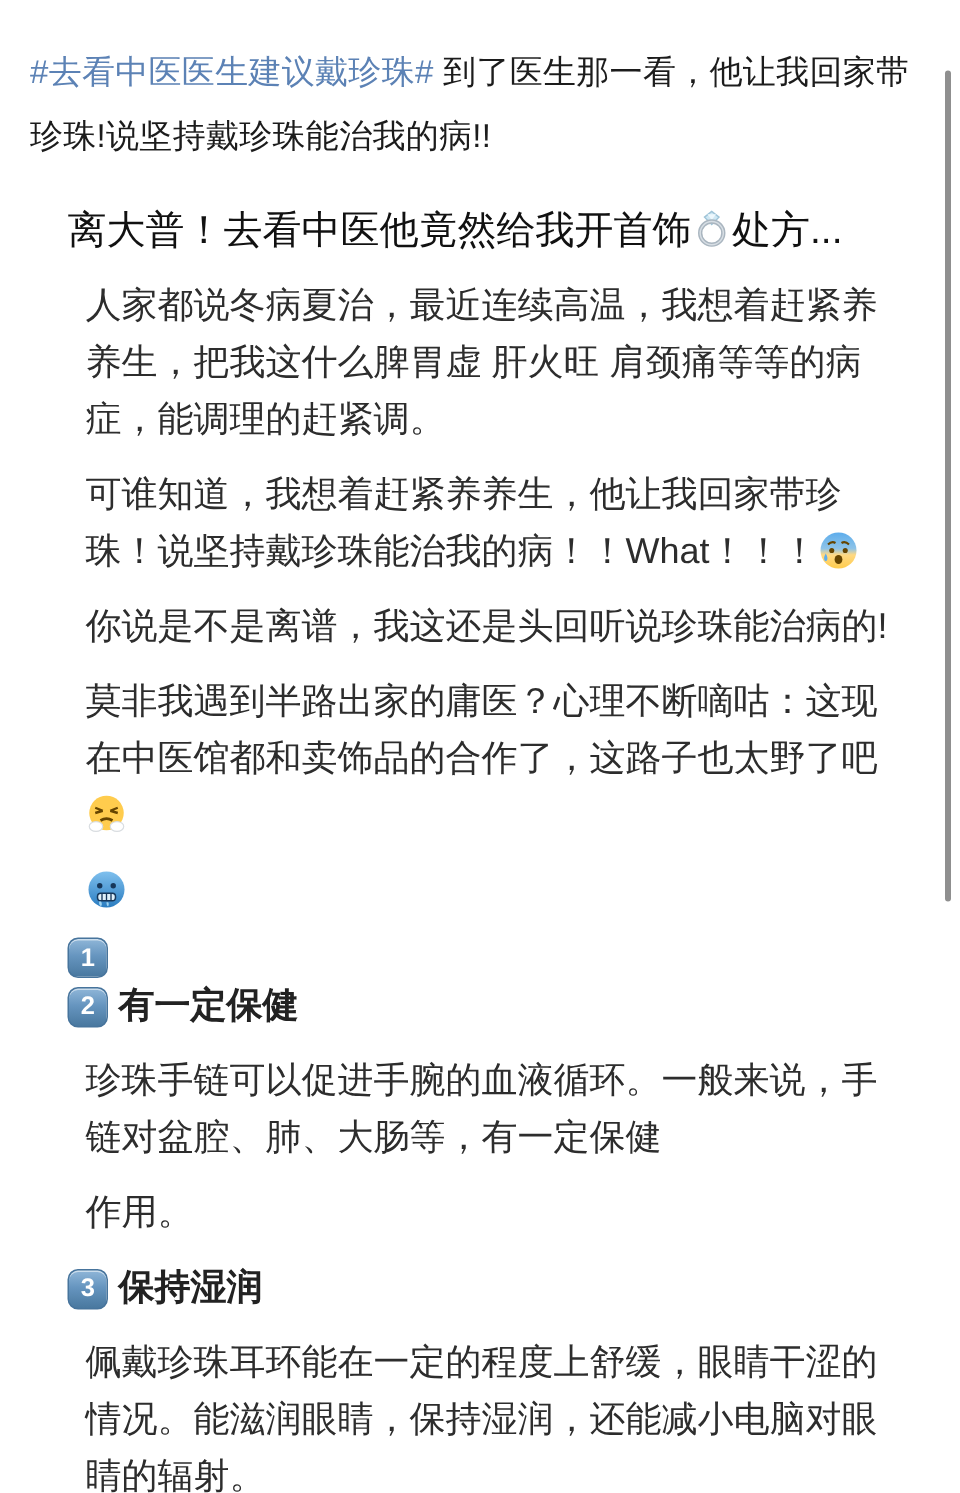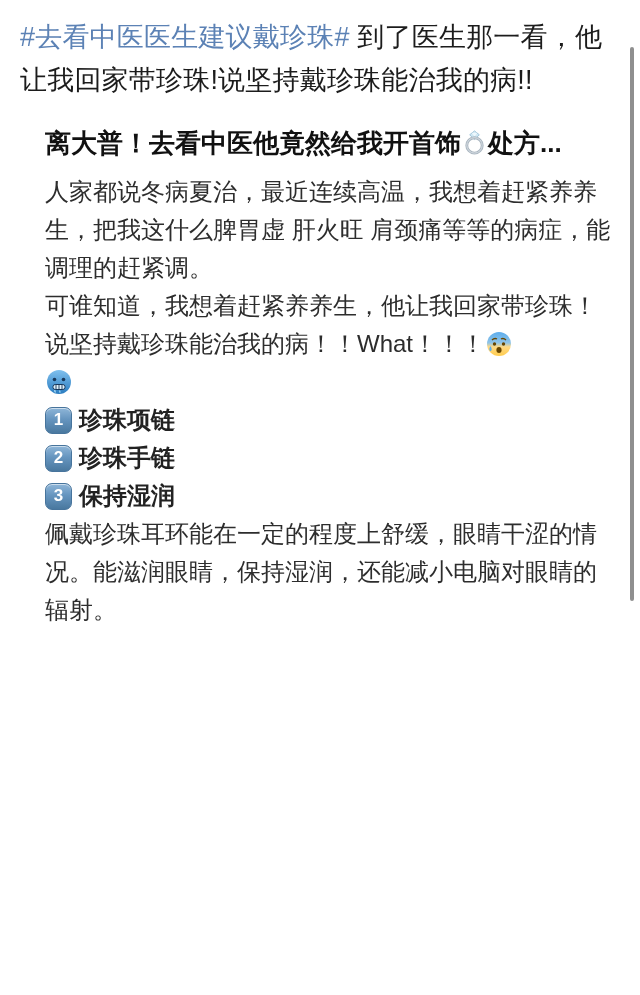--- a/index.html
+++ b/index.html
@@ -2,38 +2,38 @@
 <html><head>
 <meta charset="utf-8">
 <style>
   html,body{margin:0;padding:0;}
   body{
     width:640px;height:995px;overflow:hidden;background:#ffffff;
     font-family:"Liberation Sans","DejaVu Sans",sans-serif;
     position:relative;
   }
   .header{
-    padding:16px 18px 0 20px;
-    font-size:27px;line-height:43px;
+    padding:26px 18px 0 20px;
+    font-size:22px;line-height:43px;
     color:#1c1c1c;
     letter-spacing:0.2px;
   }
   .hashtag{color:#5c82b5;cursor:pointer;}
   .article{
     margin:21px 26px 0 45px;
     color:#2d2d2d;
   }
   .article-title{
-    font-size:26px;line-height:40px;font-weight:bold;color:#111111;
+    font-size:26px;line-height:40px;font-weight:normal;color:#111111;
     margin-bottom:10px;
     white-space:nowrap;overflow:hidden;
   }
   .block{
     font-size:24px;line-height:38px;color:#2d2d2d;
-    margin:0;
+    margin:12px;
   }
   .heading-block{
     font-size:24px;line-height:38px;font-weight:bold;color:#222222;
     display:flex;align-items:center;gap:7px;
   }
   .keycap{
     display:inline-flex;align-items:center;justify-content:center;
     width:27px;height:27px;flex:0 0 27px;
     border-radius:7px;
     background:linear-gradient(180deg,#8fb6d8 0%,#6695bf 45%,#49789f 100%);
@@ -85,49 +85,59 @@
       </defs>
       <circle cx="14" cy="14" r="12" fill="url(#anx)"></circle>
       <path d="M7 10 q2.5-2.5 5-1" stroke="#664500" stroke-width="1.4" fill="none"></path>
       <path d="M21 10 q-2.5-2.5 -5-1" stroke="#664500" stroke-width="1.4" fill="none"></path>
       <circle cx="9.5" cy="14" r="1.7" fill="#664500"></circle>
       <circle cx="18.5" cy="14" r="1.7" fill="#664500"></circle>
       <ellipse cx="14" cy="20" rx="2.6" ry="3" fill="#664500"></ellipse>
       <path d="M5.5 16 q-2.4 4 0 5.2 q2.4-1.2 0-5.2z" fill="#5dadec"></path>
     </svg></span></p>
 
+  <p class="block"><span>你说是不是离谱，我这还是头回听说珍珠能治病的!</span></p>
 
+  <p class="block"><span>莫非我遇到半路出家的庸医？心理不断嘀咕：这现在中医馆都和卖饰品的合作了，这路子也太野了吧</span><span class="emoji"><svg viewBox="0 0 28 28" width="28" height="28">
+      <circle cx="14" cy="13" r="11.5" fill="#ffcc4d"></circle>
+      <path d="M6.5 9.5 l5 2 M11.5 11.5 l-5 1.5" stroke="#664500" stroke-width="1.6" fill="none"></path>
+      <path d="M21.5 9.5 l-5 2 M16.5 11.5 l5 1.5" stroke="#664500" stroke-width="1.6" fill="none"></path>
+      <path d="M10 18 q4-2.5 8 0" stroke="#664500" stroke-width="1.8" fill="none"></path>
+      <ellipse cx="7" cy="22" rx="4.5" ry="3.2" fill="#ffffff" stroke="#d9dde1" stroke-width="0.8"></ellipse>
+      <ellipse cx="21" cy="22" rx="4.5" ry="3.2" fill="#ffffff" stroke="#d9dde1" stroke-width="0.8"></ellipse>
+    </svg></span></p>
 
   <p class="block emoji-line"><span class="emoji"><svg viewBox="0 0 28 28" width="28" height="28">
       <defs>
         <linearGradient id="cold" x1="0" y1="0" x2="0" y2="1">
           <stop offset="0" stop-color="#7fc0ee"></stop>
               <stop offset="1" stop-color="#2a7cc0"></stop>
         </linearGradient>
       </defs>
       <circle cx="14" cy="14" r="12" fill="url(#cold)"></circle>
       <circle cx="9.5" cy="11.5" r="1.8" fill="#17375a"></circle>
       <circle cx="18.5" cy="11.5" r="1.8" fill="#17375a"></circle>
       <rect x="8" y="16.5" width="12" height="5" rx="2.2" fill="#dff0fa" stroke="#17375a" stroke-width="1"></rect>
       <path d="M11 16.5 v5 M14 16.5 v5 M17 16.5 v5" stroke="#17375a" stroke-width="0.9"></path>
       <path d="M9 22 q0 3 1.4 3 q1-1 0-3z M14 22.5 q0 2.6 1.2 2.6 q0.9-0.9 0-2.6z" fill="#9ed4f2"></path>
     </svg></span></p>
 
 
   <div class="heading-block">
     <span class="keycap">1</span>
-    <span>珍珠项链</span>
   </div>
 
 
   <div class="heading-block">
     <span class="keycap">2</span>
-    <span>珍珠手链</span>
+    <span>有一定保健</span>
   </div>
 
+  <p class="block"><span>珍珠手链可以促进手腕的血液循环。一般来说，手链对盆腔、肺、大肠等，有一定保健</span></p>
+  <p class="block"><span>作用。</span></p>
 
   <div class="heading-block">
     <span class="keycap">3</span>
     <span>保持湿润</span>
   </div>
 
   <p class="block"><span>佩戴珍珠耳环能在一定的程度上舒缓，眼睛干涩的情况。能滋润眼睛，保持湿润，还能减小电脑对眼睛的辐射。</span></p>
 
 </div>
 

